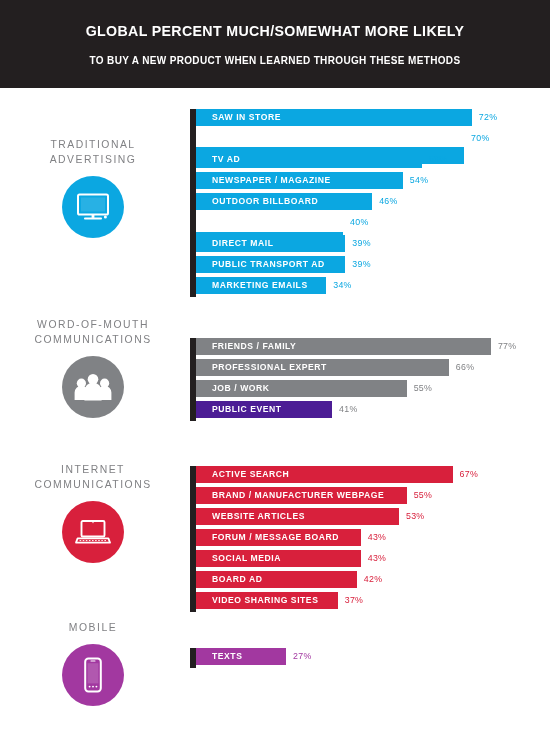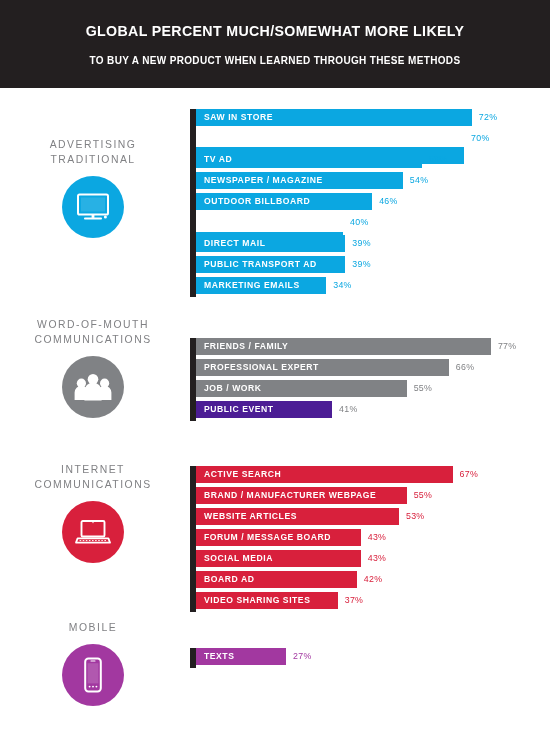--- a/index.html
+++ b/index.html
@@ -100,21 +100,21 @@
     height: 17px;
     margin-bottom: 4px;
     display: flex;
     align-items: center;
   }
   .bar {
     height: 17px;
     display: flex;
     align-items: center;
     box-sizing: border-box;
-    padding-left: 8px;
+    padding-left: 16px;
     flex: 0 0 auto;
   }
   .bar-label {
     color: #ffffff;
     font-size: 8.6px;
     font-weight: bold;
     letter-spacing: 0.55px;
     white-space: nowrap;
     line-height: 17px;
   }
@@ -134,22 +134,22 @@
 
 <div class="header">
   <div class="header-line line1">GLOBAL PERCENT MUCH/SOMEWHAT MORE LIKELY</div>
   <div class="header-line line2">TO BUY A NEW PRODUCT WHEN LEARNED THROUGH THESE METHODS</div>
 </div>
 
 <div class="canvas">
   <div id="groups-root">
       <div class="group" style="top: 0px;">
         <div class="group-left" style="top: 49px;">
+          <div class="group-title">TRADITIONAL</div>
           <div class="group-title">ADVERTISING</div>
-          <div class="group-title">TRADITIONAL</div>
           <div class="icon-circle" style="background: rgb(11, 167, 225);">
             <svg width="34" height="30" viewBox="0 0 34 30">
               <rect x="2" y="2.5" width="30" height="20" rx="1.6" fill="none" stroke="#ffffff" stroke-width="2"></rect>
               <rect x="5" y="5.5" width="24" height="14" fill="#ffffff" opacity="0.12"></rect>
               <rect x="15.6" y="22.5" width="2.8" height="3.4" fill="#ffffff"></rect>
               <rect x="8" y="25.6" width="18" height="1.9" rx="0.9" fill="#ffffff"></rect>
               <circle cx="29.4" cy="25.1" r="1.5" fill="#ffffff"></circle>
             </svg>
           </div>
         </div>

